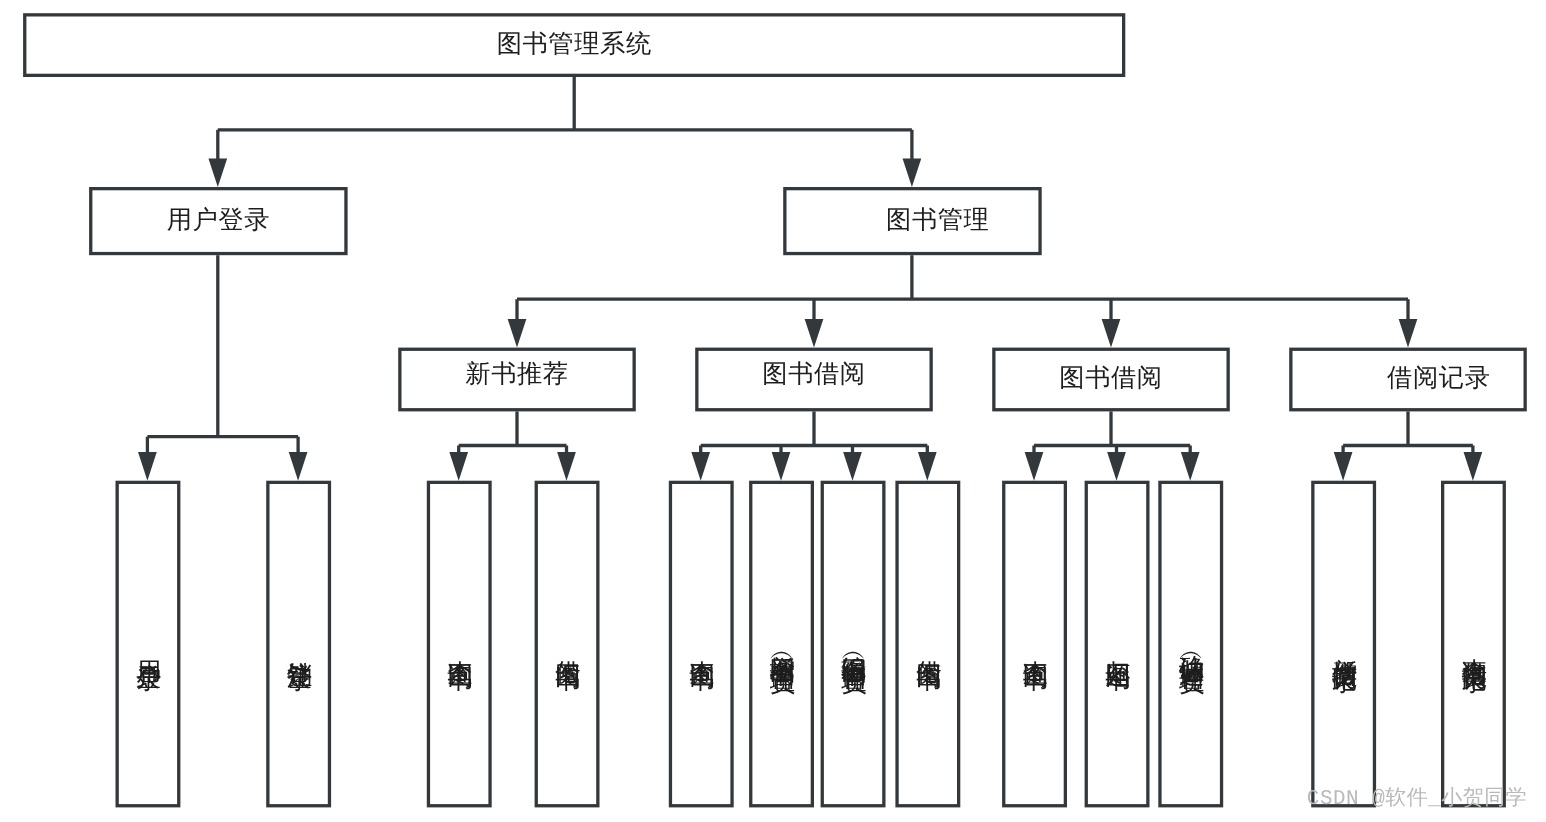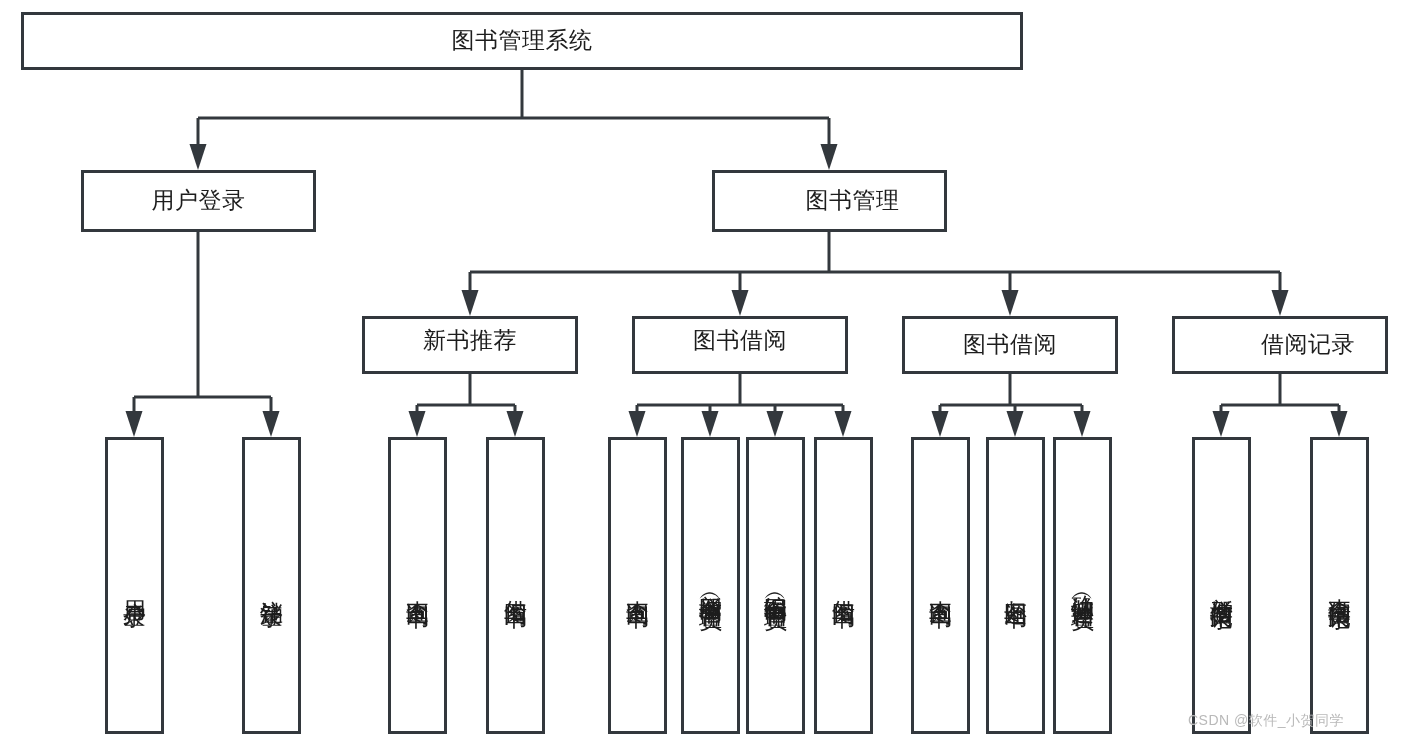--- a/index.html
+++ b/index.html
@@ -58,23 +58,23 @@
     writing-mode: vertical-rl;
     text-orientation: upright;
     font-size: 23px;
     line-height: 1.25;
     letter-spacing: 2px;
   }
   .watermark {
     position: absolute;
     left: 1188px;
     top: 712px;
-    font-size: 14px;
+    font-size: 19px;
     color: #b9b9b9;
-    font-family: Liberation Sans, sans-serif;
+    font-family: Liberation Mono, monospace;
     white-space: nowrap;
     letter-spacing: 0.5px;
   }
   .hit-layer {
     position: absolute;
     left: 0;
     top: 0;
     width: 1405px;
     height: 747px;
   }

